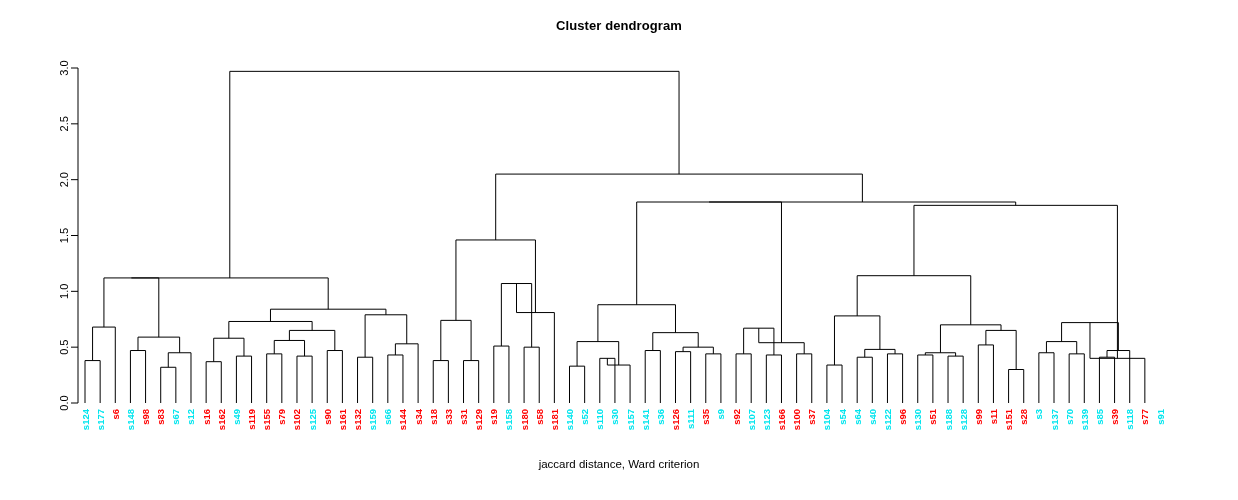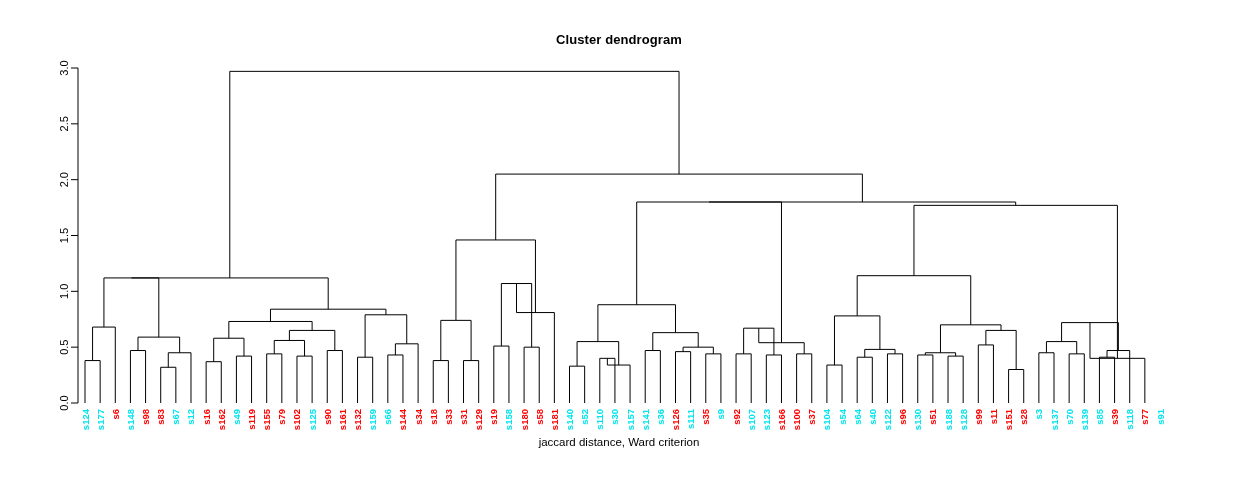--- a/index.html
+++ b/index.html
@@ -1,20 +1,20 @@
 <!DOCTYPE html>
 <html><head>
 <meta charset="utf-8">
 <style>
   html,body{margin:0;padding:0;background:#ffffff;}
   body{width:1238px;height:500px;font-family:"Liberation Sans",sans-serif;overflow:hidden;}
   #plot{position:relative;width:1238px;height:500px;background:#fff;}
   #title{position:absolute;left:0;top:18px;width:1238px;text-align:center;
-         font-size:13px;font-weight:bold;color:#000;letter-spacing:.1px;margin-top:14px;}
-  #xcaption{position:absolute;left:0;top:436px;width:1238px;text-align:center;
+         font-size:13px;font-weight:bold;color:#000;letter-spacing:.1px;}
+  #xcaption{position:absolute;left:0;top:458px;width:1238px;text-align:center;
             font-size:11.5px;color:#000;}
   svg{position:absolute;left:0;top:0;}
   .ytick{font-size:11px;fill:#000;font-family:"Liberation Sans",sans-serif;}
   .leaflabel{font-size:9.5px;font-family:"Liberation Sans",sans-serif;font-weight:bold;}
 </style>
 </head>
 <body>
 
 <div id="plot">
 

